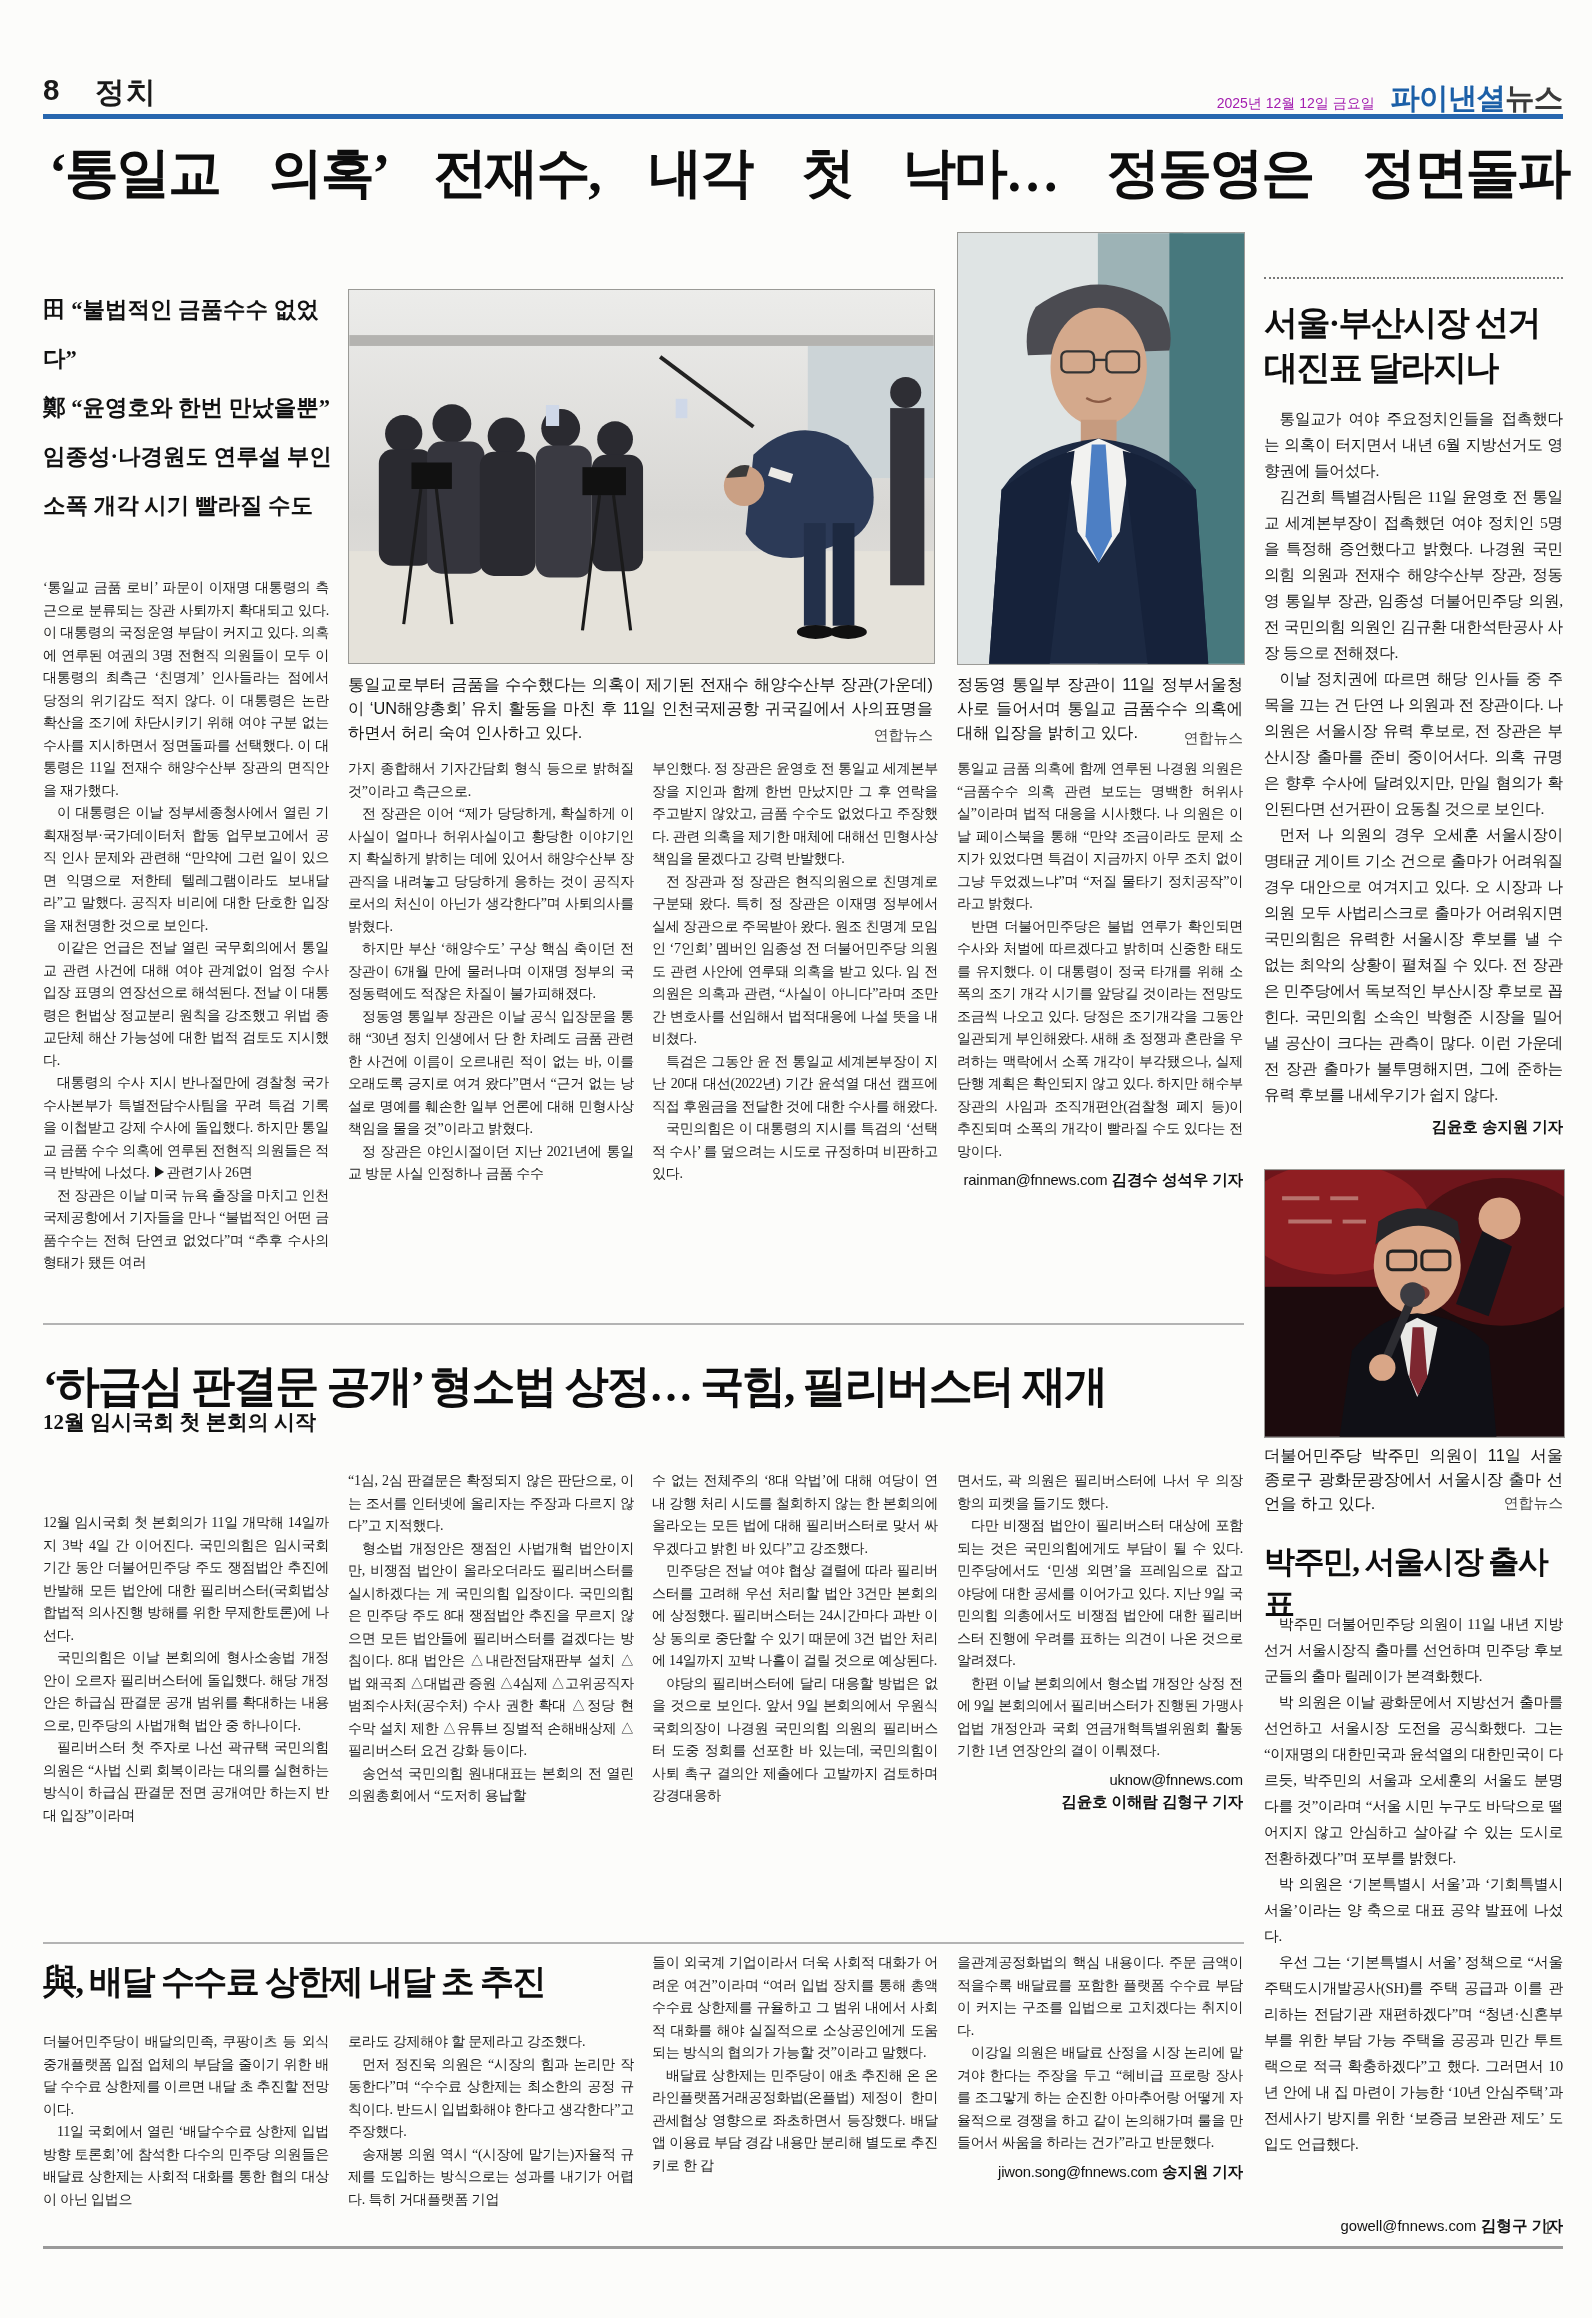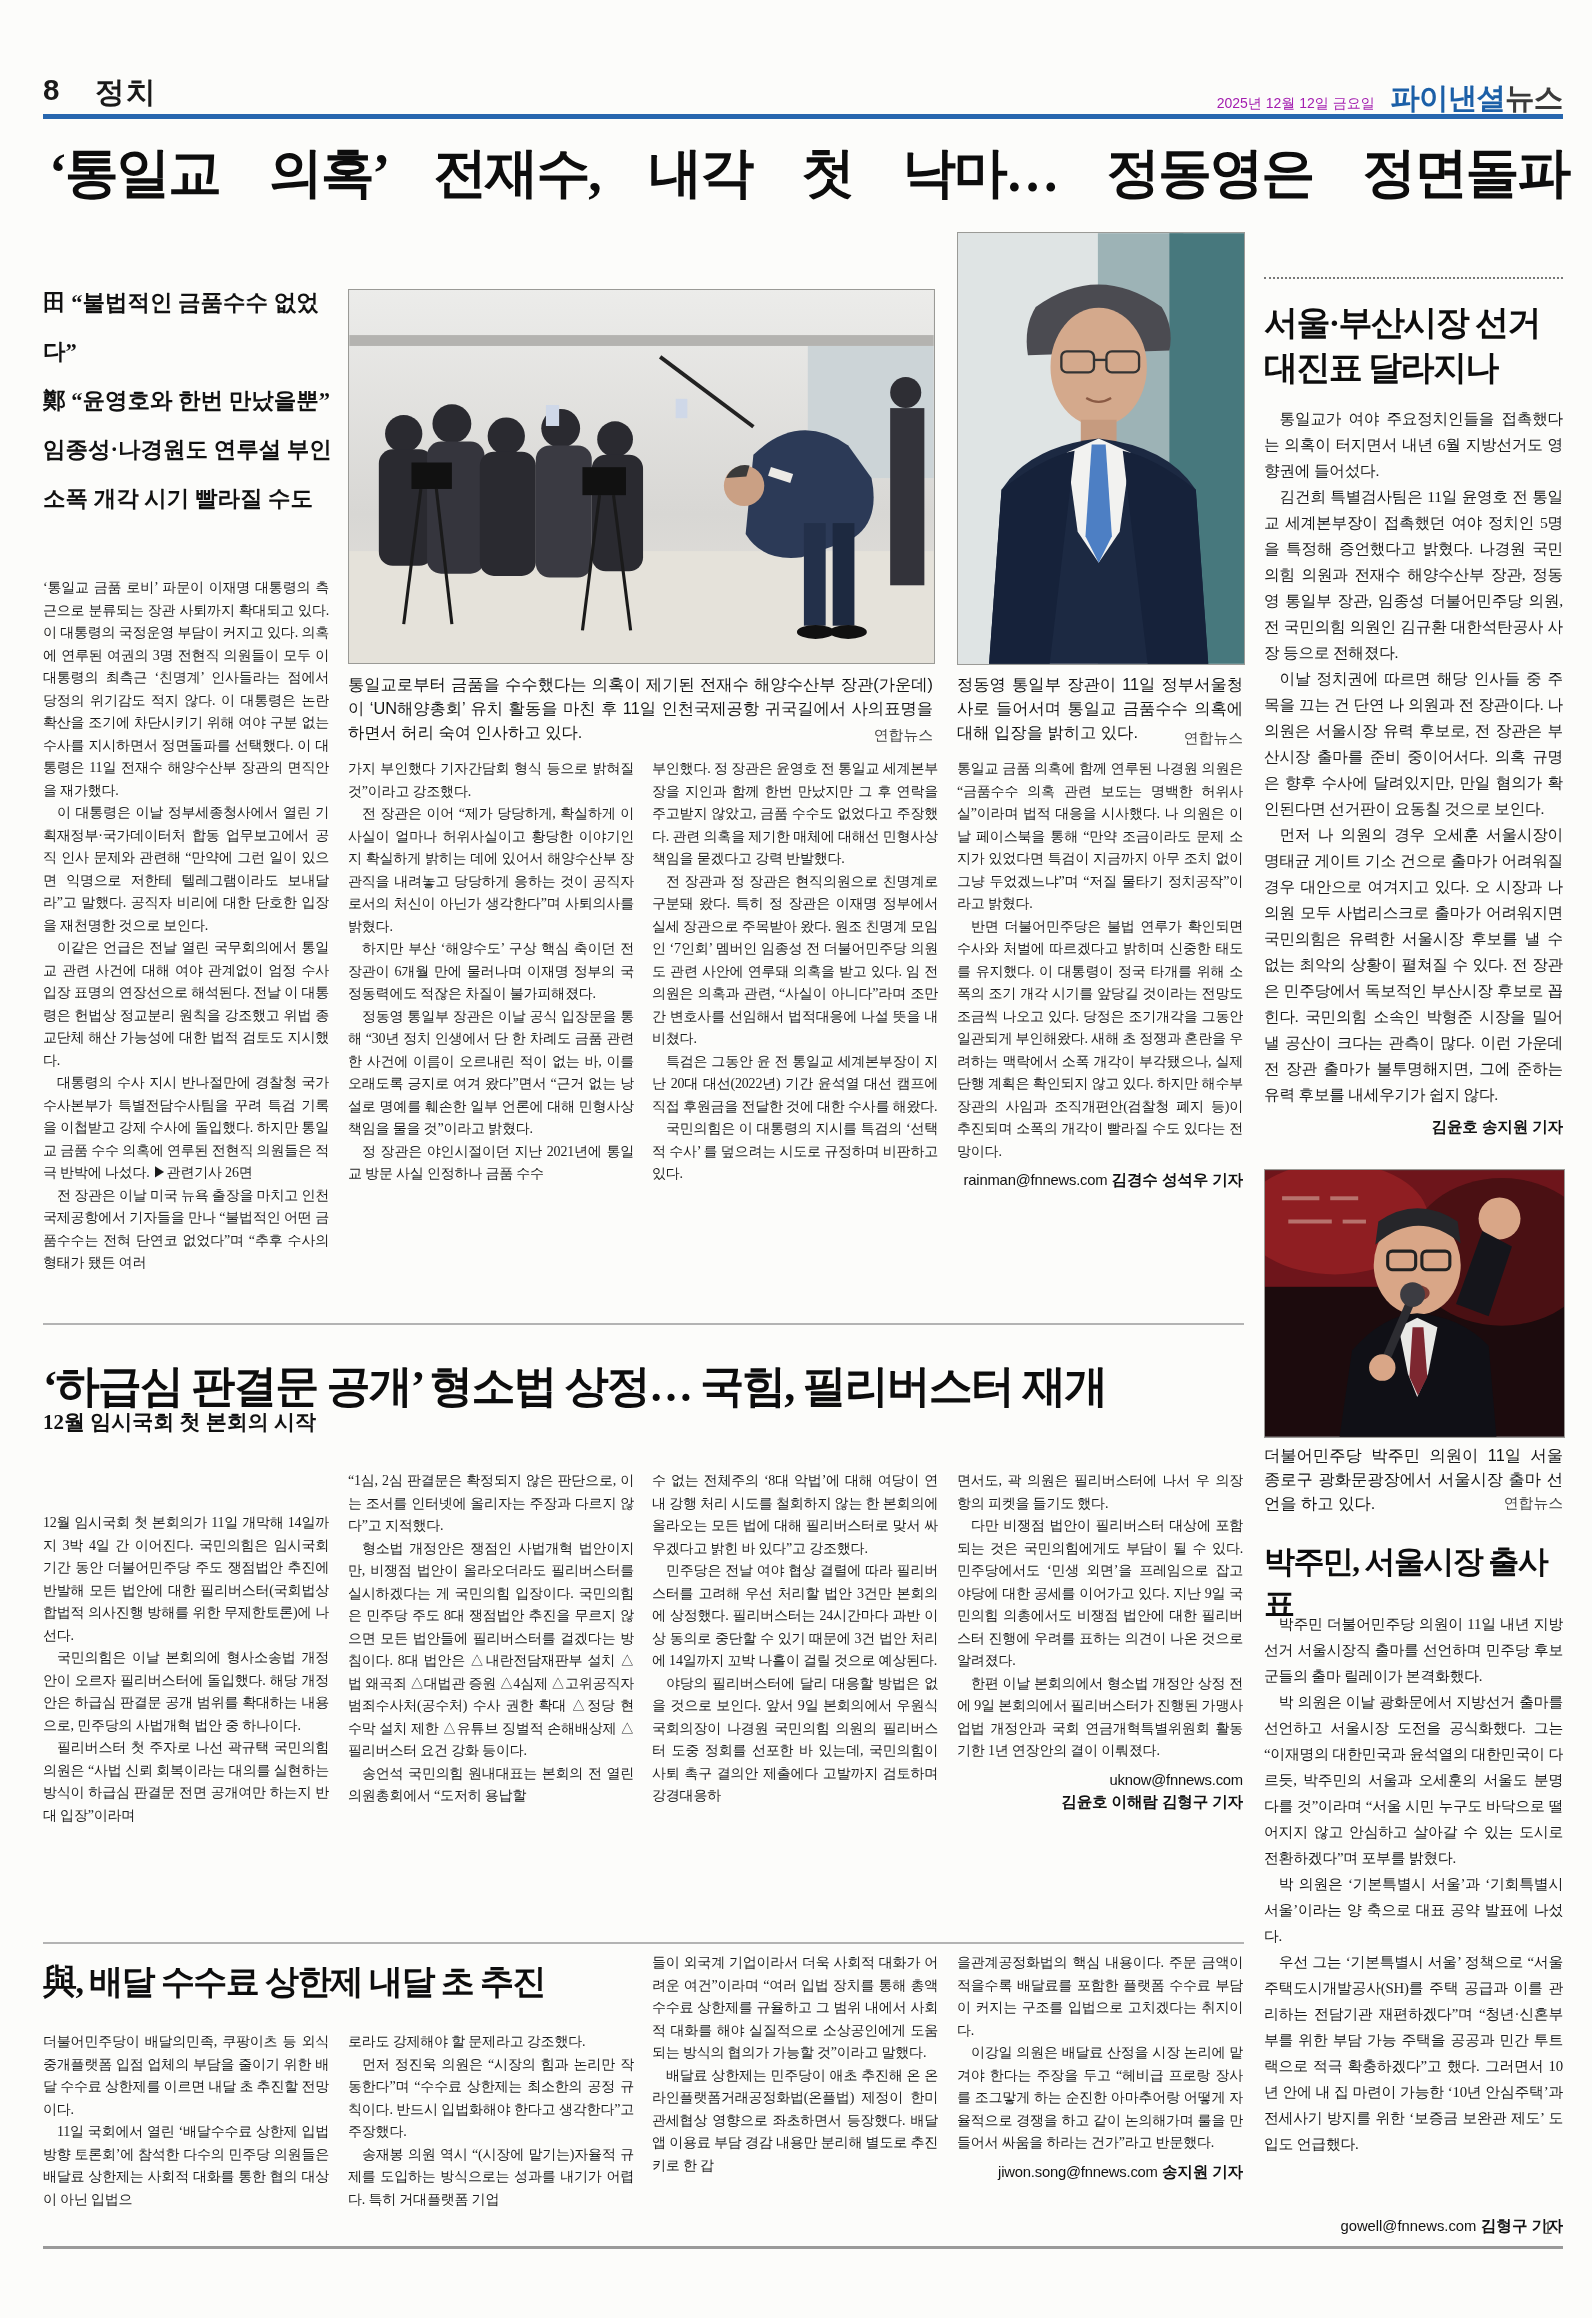--- a/index.html
+++ b/index.html
@@ -10,21 +10,21 @@
   
   .pageno{left:43px;top:73px;font-size:29.5px;font-weight:bold;}
   .section{left:95px;top:73px;font-size:29.5px;font-weight:bold;letter-spacing:1.6px;}
   .dateline{top:79px;right:29.5px;display:flex;align-items:baseline;gap:15.6px;}
   .date{font-size:14px;color:#a21caf;}
   .masthead-b{font-size:29.5px;font-weight:bold;color:#1b5fa7;letter-spacing:-0.8px;}
   .masthead-l{font-size:29.5px;font-weight:bold;color:#3a3a3a;letter-spacing:-0.8px;}
   .bluerule{left:43px;top:114px;width:1520px;height:4.7px;background:#2766ae;}
   
   .h1{left:43px;top:137px;width:1520px;font-size:54px;font-weight:bold;letter-spacing:-2.3px;color:#0d0d0d;text-align:justify;text-align-last:justify;white-space:nowrap;margin-left:6px;}
-  .subhead{left:43px;top:278px;width:294px;font-size:22.5px;font-weight:600;line-height:49px;color:#111;}
+  .subhead{left:43px;top:285px;width:294px;font-size:22.5px;font-weight:600;line-height:49px;color:#111;}
   
   .ph{border:0.8px solid #9a9a96;background:#ddd;overflow:hidden;}
   .caption{font-family:"Liberation Sans","DejaVu Sans",sans-serif;font-size:16.3px;line-height:24px;text-align:justify;word-break:break-all;color:#151515;}
   .credit{position:absolute;right:0;bottom:0;font-size:14.8px;color:#444;background:#fcfcfa;padding-left:7.8px;}
   
   .col{position:absolute;width:286px;font-size:14px;line-height:22.5px;text-align:justify;word-break:break-all;letter-spacing:-0.2px;overflow:hidden;color:#1c1c1c;}
   .col p{margin:0;text-indent:1em;font-family:Liberation Serif, serif;}
   .col p.cont{text-indent:0;}
   .byline{margin-top:6.2px;text-align:right;font-family:"Liberation Sans","DejaVu Sans",sans-serif;font-weight:bold;font-size:15.6px;color:#111;}
   .byline .email{font-weight:normal;font-size:14.8px;}
@@ -145,21 +145,21 @@
 </div>
 
 <div class="col serif" style="left:43px;top:577px;height:704px;">
   <p class="cont">‘통일교 금품 로비’ 파문이 이재명 대통령의 측근으로 분류되는 장관 사퇴까지 확대되고 있다. 이 대통령의 국정운영 부담이 커지고 있다. 의혹에 연루된 여권의 3명 전현직 의원들이 모두 이 대통령의 최측근 ‘친명계’ 인사들라는 점에서 당정의 위기감도 적지 않다. 이 대통령은 논란 확산을 조기에 차단시키기 위해 여야 구분 없는 수사를 지시하면서 정면돌파를 선택했다. 이 대통령은 11일 전재수 해양수산부 장관의 면직안을 재가했다.</p>
   <p>이 대통령은 이날 정부세종청사에서 열린 기획재정부·국가데이터처 합동 업무보고에서 공직 인사 문제와 관련해 “만약에 그런 일이 있으면 익명으로 저한테 텔레그램이라도 보내달라”고 말했다. 공직자 비리에 대한 단호한 입장을 재천명한 것으로 보인다.</p>
   <p>이같은 언급은 전날 열린 국무회의에서 통일교 관련 사건에 대해 여야 관계없이 엄정 수사 입장 표명의 연장선으로 해석된다. 전날 이 대통령은 헌법상 정교분리 원칙을 강조했고 위법 종교단체 해산 가능성에 대한 법적 검토도 지시했다.</p>
   <p>대통령의 수사 지시 반나절만에 경찰청 국가수사본부가 특별전담수사팀을 꾸려 특검 기록을 이첩받고 강제 수사에 돌입했다. 하지만 통일교 금품 수수 의혹에 연루된 전현직 의원들은 적극 반박에 나섰다. ▶관련기사 26면</p>
   <p>전 장관은 이날 미국 뉴욕 출장을 마치고 인천국제공항에서 기자들을 만나 “불법적인 어떤 금품수수는 전혀 단연코 없었다”며 “추후 수사의 형태가 됐든 여러</p>
 </div>
 <div class="col serif" style="left:348px;top:758px;height:523px;">
-  <p class="cont">가지 부인했다 기자간담회 형식 등으로 밝혀질 것”이라고 강조했다.</p>
+  <p class="cont">가지 종합해서 기자간담회 형식 등으로 밝혀질 것”이라고 측근으로.</p>
   <p>전 장관은 이어 “제가 당당하게, 확실하게 이 사실이 얼마나 허위사실이고 황당한 이야기인지 확실하게 밝히는 데에 있어서 해양수산부 장관직을 내려놓고 당당하게 응하는 것이 공직자로서의 처신이 아닌가 생각한다”며 사퇴의사를 밝혔다.</p>
   <p>하지만 부산 ‘해양수도’ 구상 핵심 축이던 전 장관이 6개월 만에 물러나며 이재명 정부의 국정동력에도 적잖은 차질이 불가피해졌다.</p>
   <p>정동영 통일부 장관은 이날 공식 입장문을 통해 “30년 정치 인생에서 단 한 차례도 금품 관련한 사건에 이름이 오르내린 적이 없는 바, 이를 오래도록 긍지로 여겨 왔다”면서 “근거 없는 낭설로 명예를 훼손한 일부 언론에 대해 민형사상 책임을 물을 것”이라고 밝혔다.</p>
   <p>정 장관은 야인시절이던 지난 2021년에 통일교 방문 사실 인정하나 금품 수수</p>
 </div>
 <div class="col serif" style="left:652px;top:758px;height:523px;">
   <p class="cont">부인했다. 정 장관은 윤영호 전 통일교 세계본부장을 지인과 함께 한번 만났지만 그 후 연락을 주고받지 않았고, 금품 수수도 없었다고 주장했다. 관련 의혹을 제기한 매체에 대해선 민형사상 책임을 묻겠다고 강력 반발했다.</p>
   <p>전 장관과 정 장관은 현직의원으로 친명계로 구분돼 왔다. 특히 정 장관은 이재명 정부에서 실세 장관으로 주목받아 왔다. 원조 친명계 모임인 ‘7인회’ 멤버인 임종성 전 더불어민주당 의원도 관련 사안에 연루돼 의혹을 받고 있다. 임 전 의원은 의혹과 관련, “사실이 아니다”라며 조만간 변호사를 선임해서 법적대응에 나설 뜻을 내비쳤다.</p>
   <p>특검은 그동안 윤 전 통일교 세계본부장이 지난 20대 대선(2022년) 기간 윤석열 대선 캠프에 직접 후원금을 전달한 것에 대한 수사를 해왔다.</p>
   <p>국민의힘은 이 대통령의 지시를 특검의 ‘선택적 수사’ 를 덮으려는 시도로 규정하며 비판하고 있다.</p>

